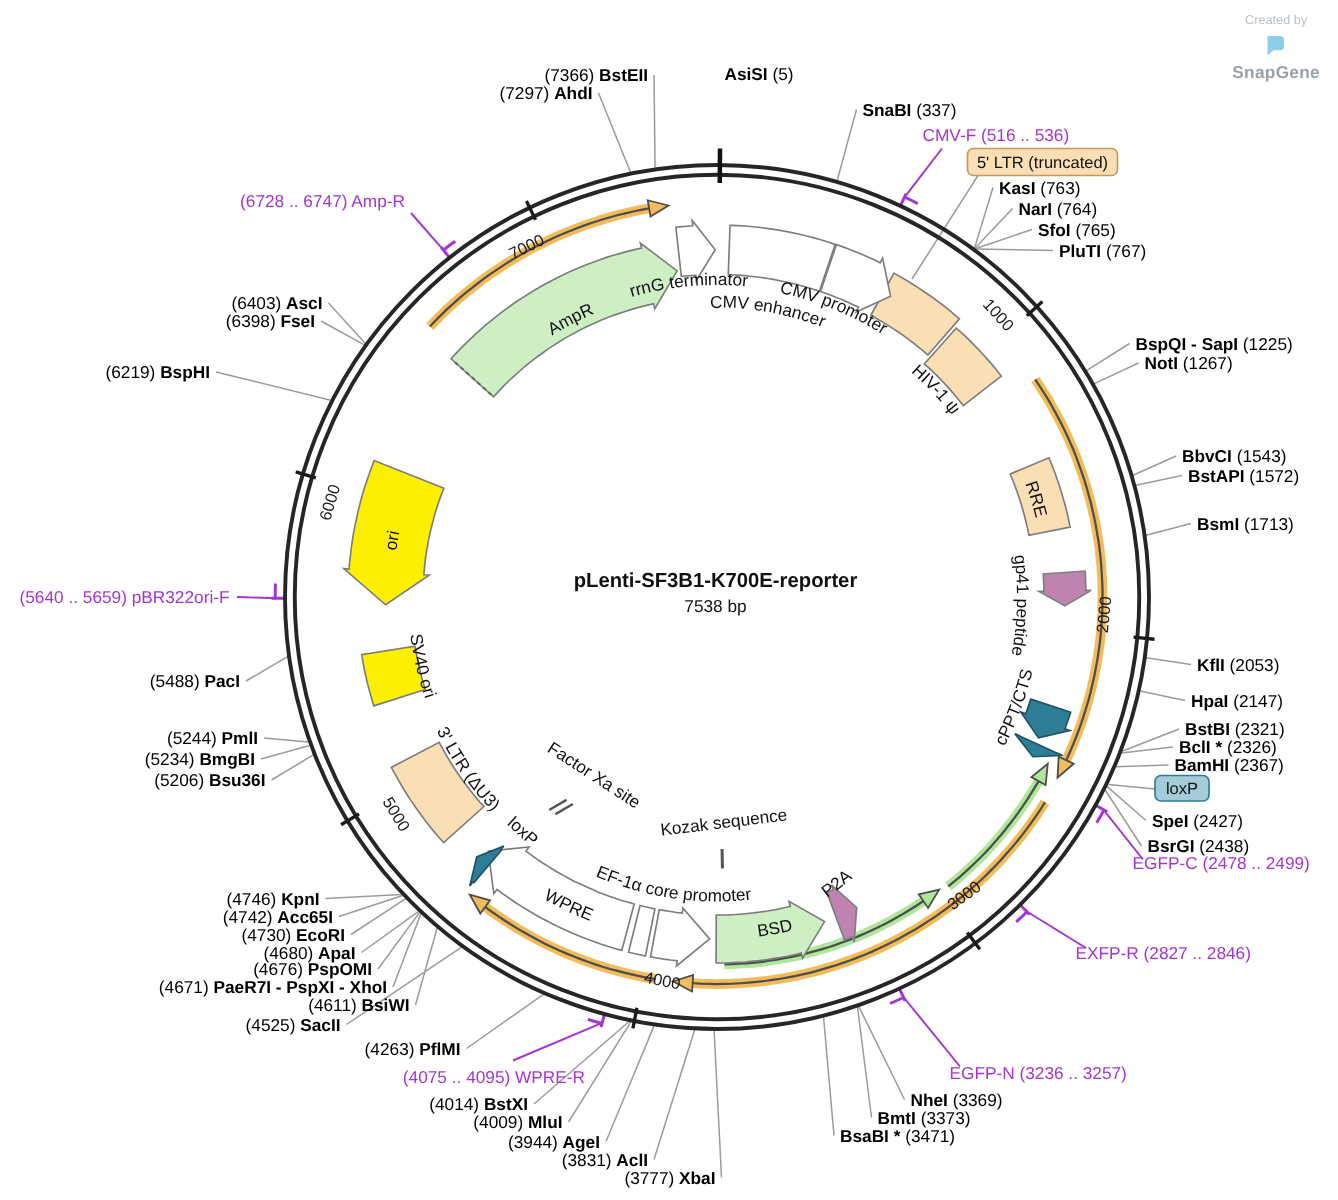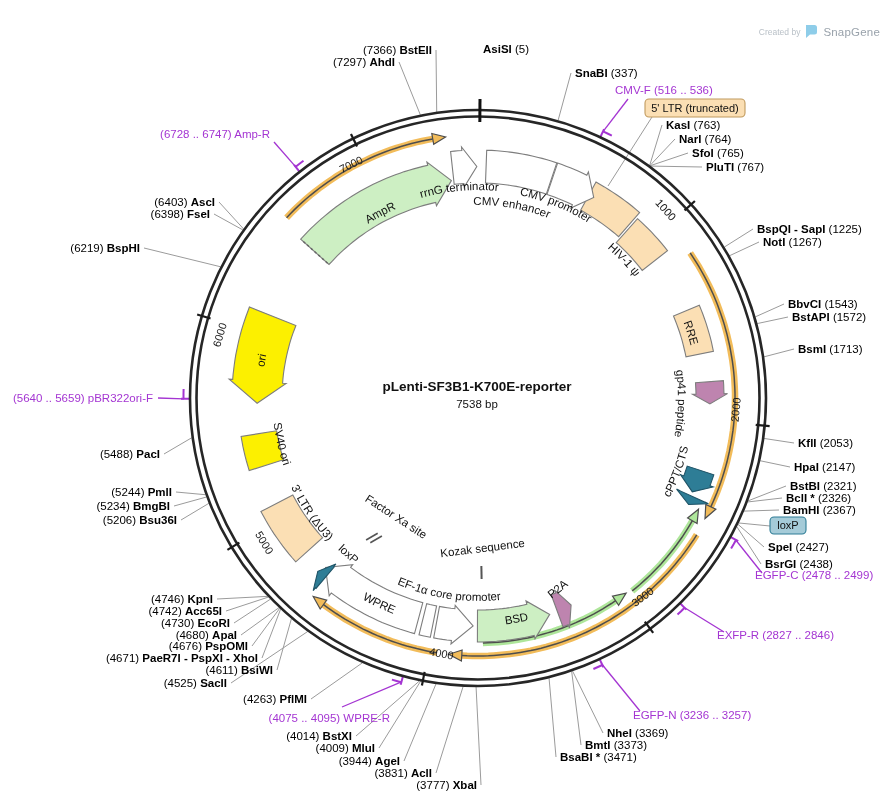--- a/index.html
+++ b/index.html
@@ -1,23 +1,23 @@
 <!DOCTYPE html>
 <html><head>
 <meta charset="utf-8">
 <style>
   html,body{margin:0;padding:0;background:#fff;}
   .canvas{position:relative;width:892px;height:800px;background:#ffffff;overflow:hidden;
           font-family:"Liberation Sans",sans-serif;}
   svg text{font-family:"Liberation Sans",sans-serif;}
   .title{font-size:13.5px;font-weight:700;fill:#111;}
   .subtitle{font-size:11.5px;fill:#111;}
-  .watermark{position:absolute;top:24px;right:12px;display:flex;align-items:center;gap:5px;}
+  .watermark{position:absolute;top:8px;right:12px;display:flex;align-items:center;gap:5px;flex-direction:column;}
   .watermark .created{font-size:8.5px;color:#b9c0c7;}
-  .watermark .brand{font-size:11.5px;font-weight:400;color:#99a2ab;letter-spacing:.2px;}
+  .watermark .brand{font-size:11.5px;font-weight:700;color:#99a2ab;letter-spacing:.2px;}
 </style>
 </head>
 <body>
 
 <div class="canvas">
   <svg id="map" width="892" height="800" viewBox="0 0 892 800">
     <g id="g-leaders">
         <polyline points="652,117 608,186" fill="none" stroke="#9b9b9b" stroke-width="1"></polyline>
         <polyline points="770,526 739,523" fill="none" stroke="#9b9b9b" stroke-width="1"></polyline>
         <line x1="571" y1="73" x2="558.1170612571486" y2="120.32706920638032" stroke="#9b9b9b" stroke-width="1"></line>

